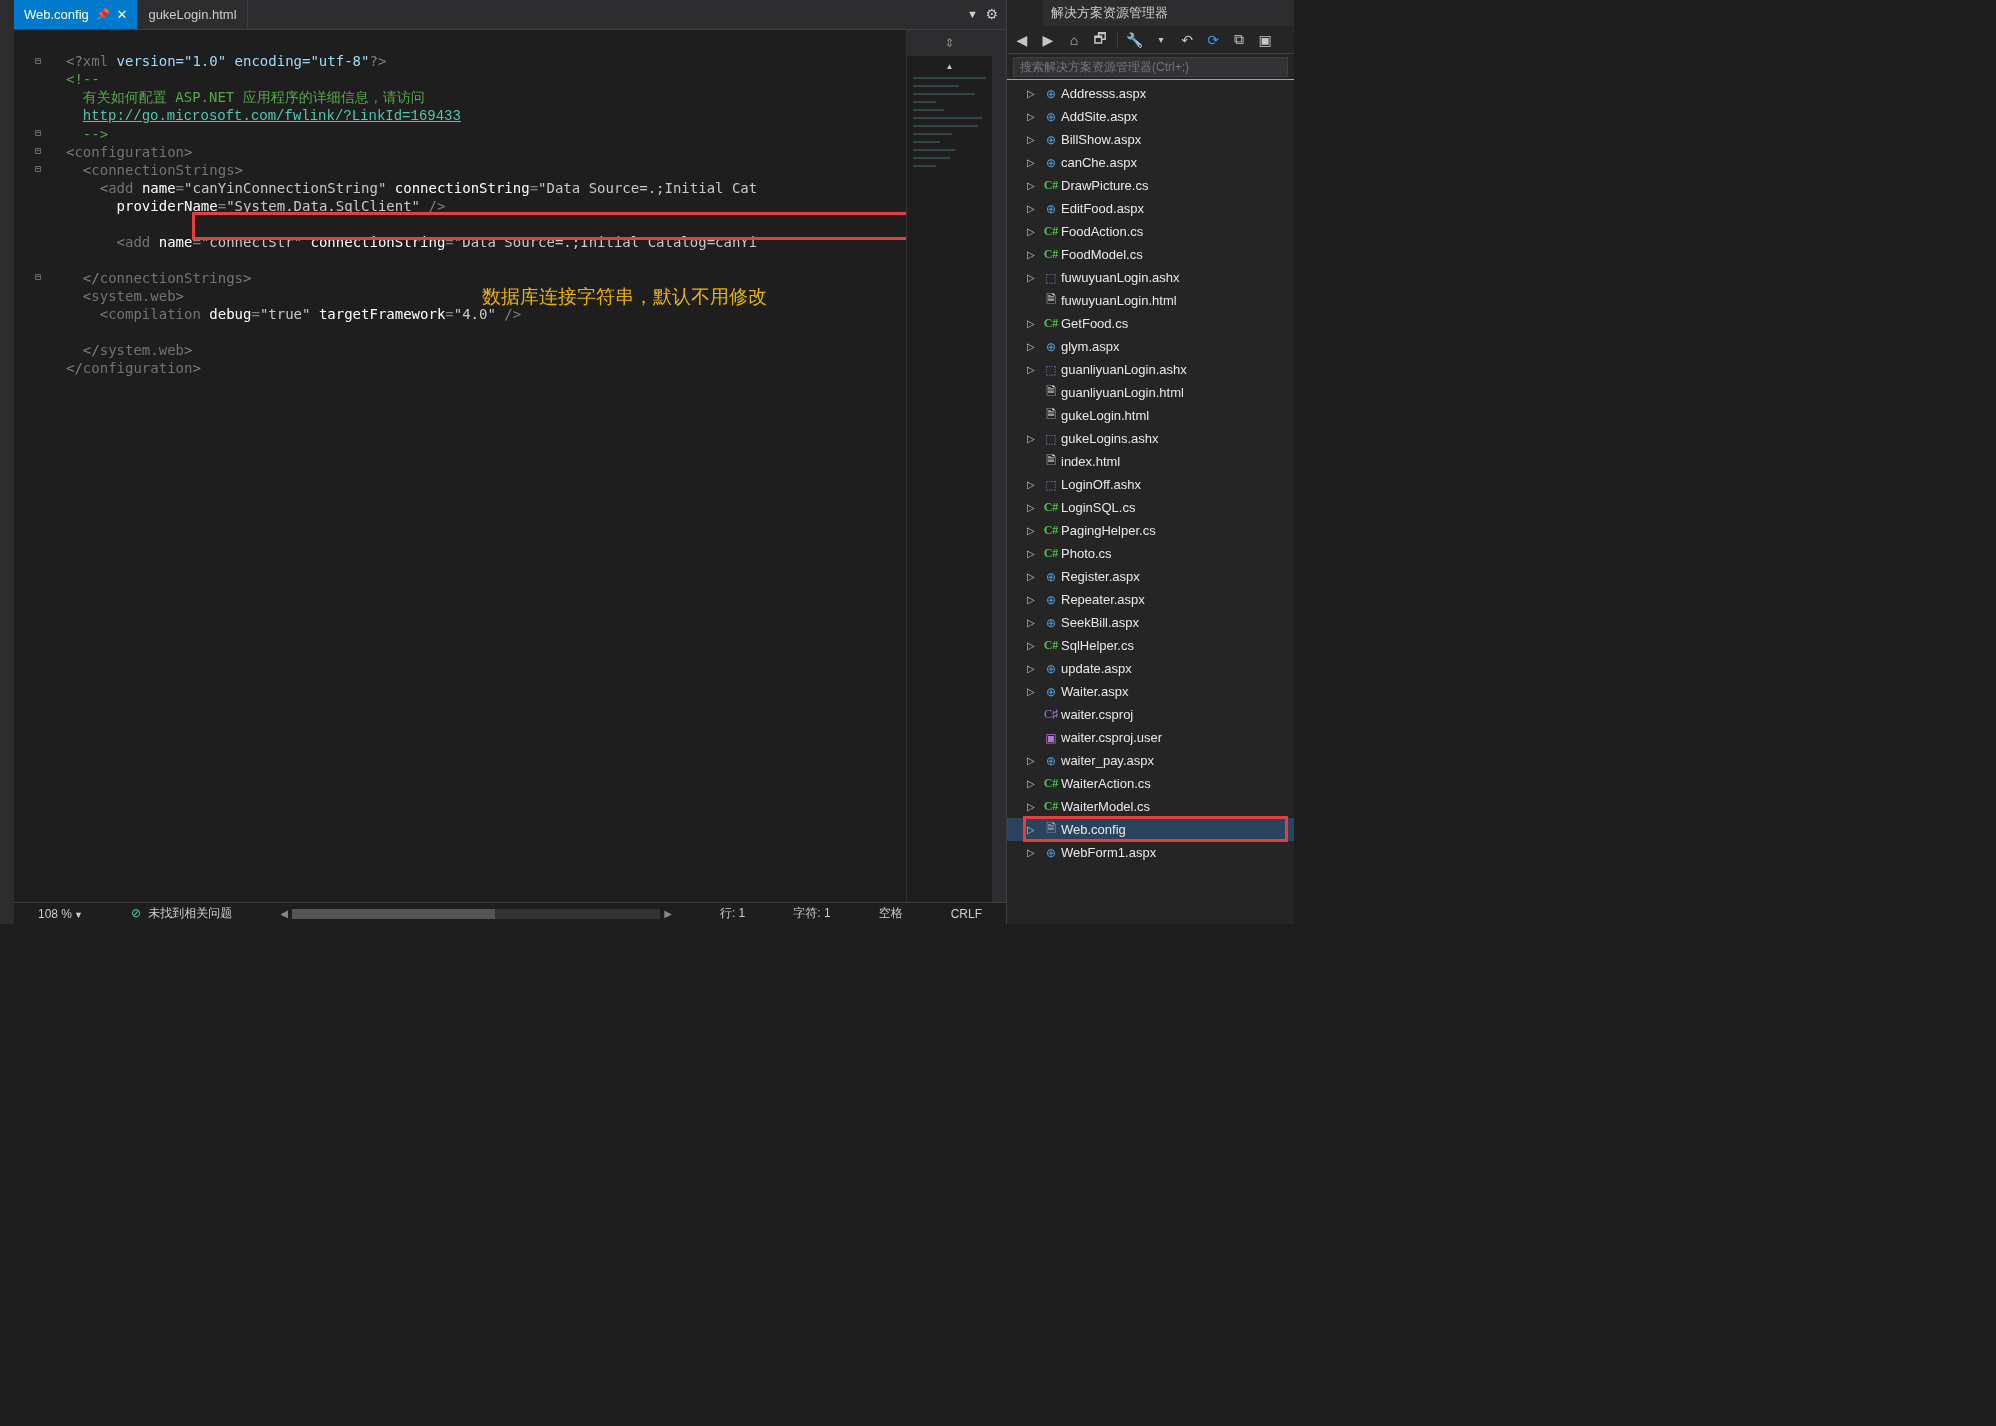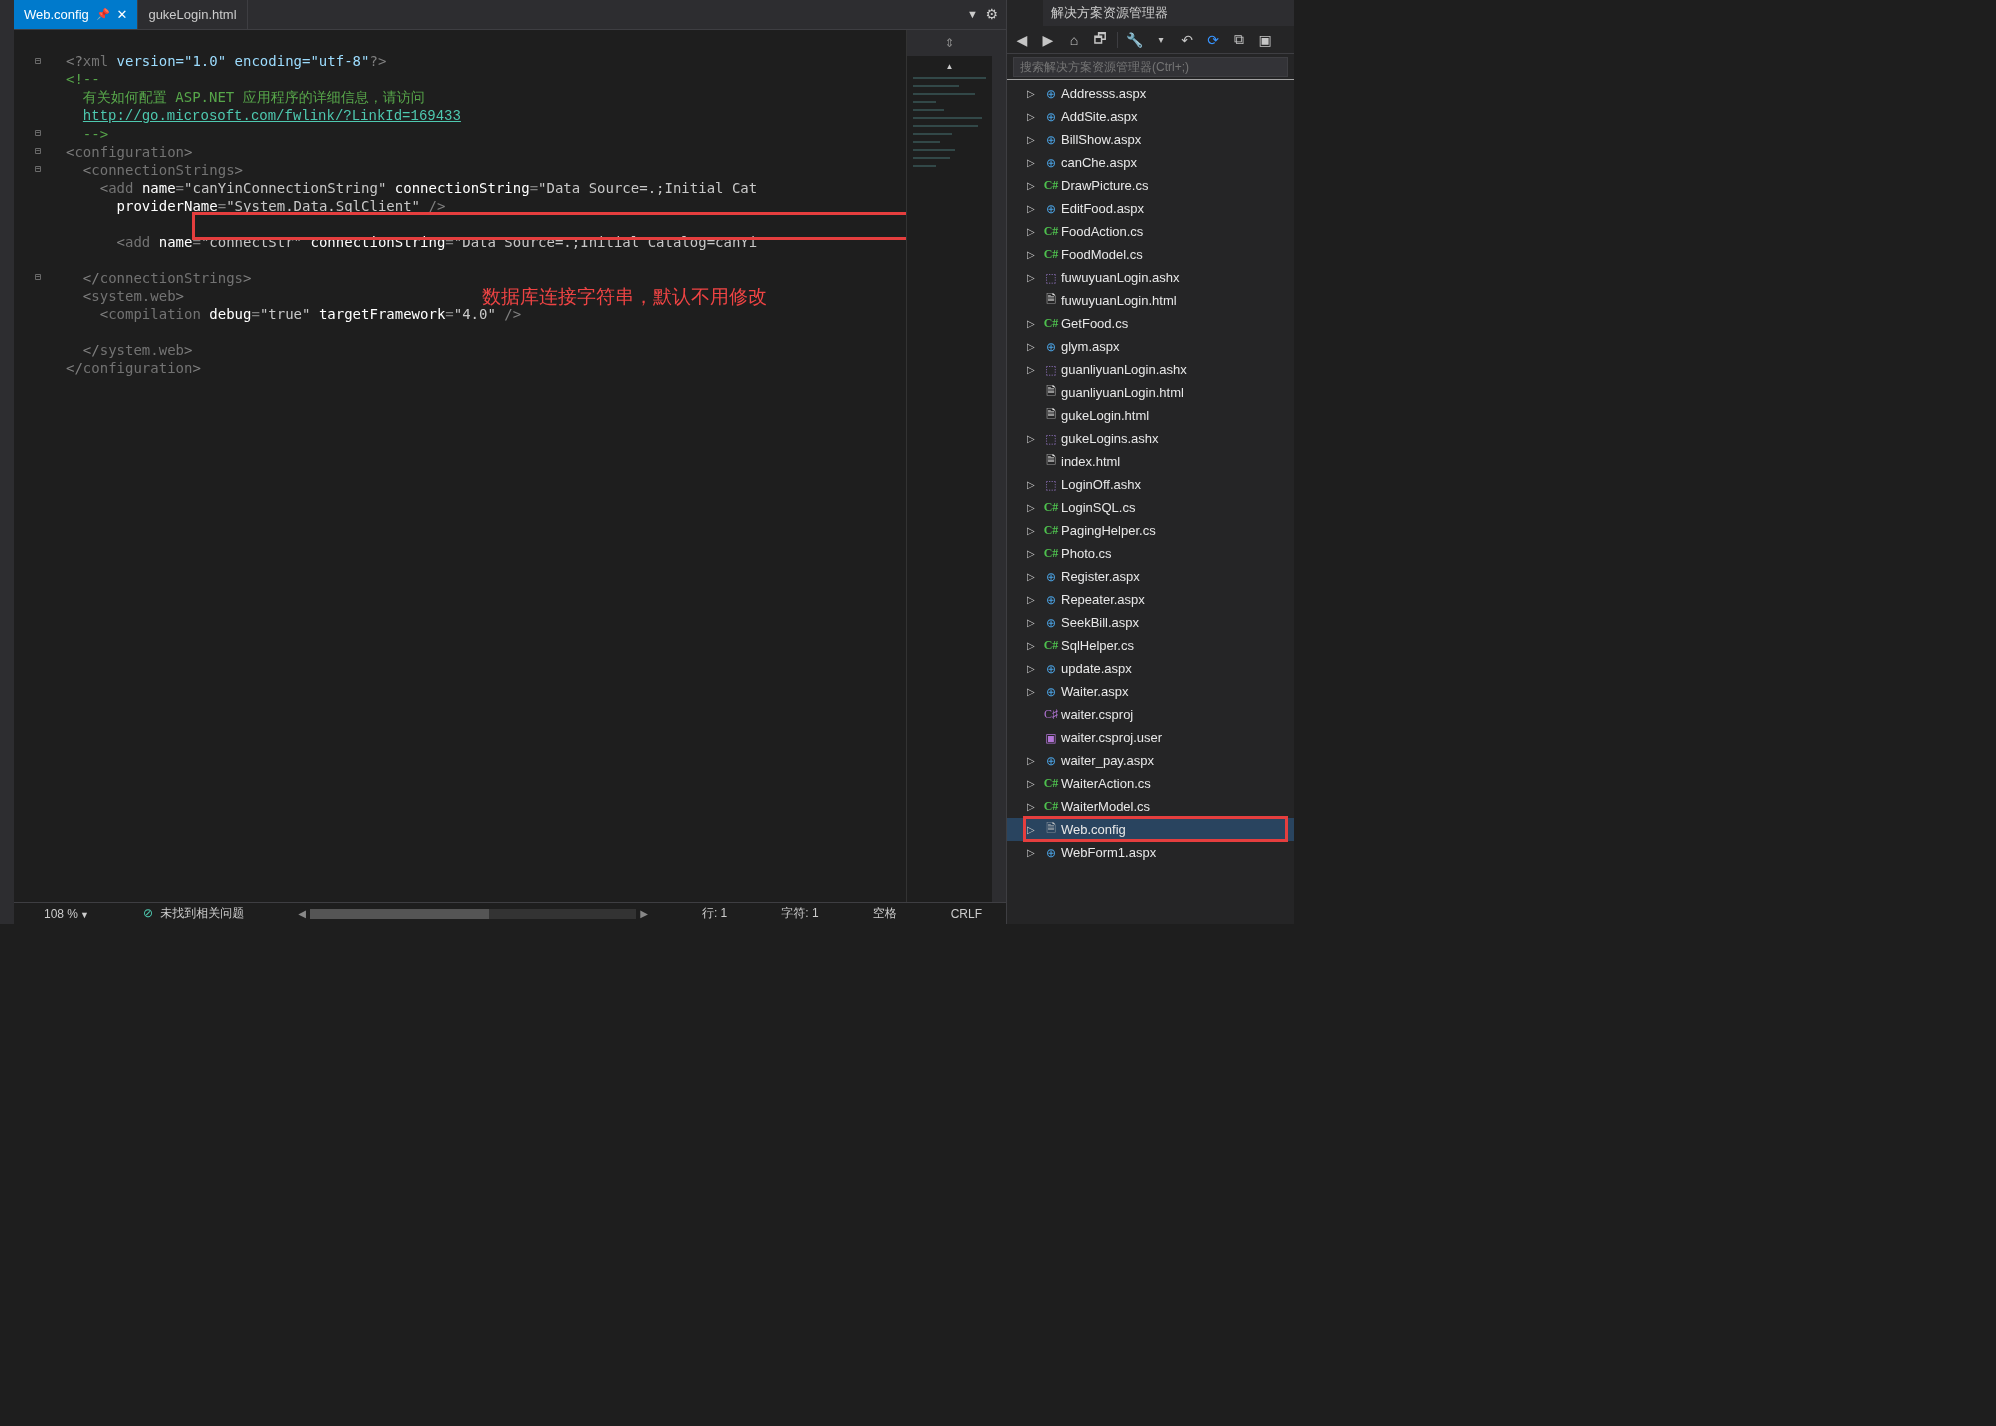--- a/index.html
+++ b/index.html
@@ -47,34 +47,34 @@
   .c-comment{ color: #57a64a; }
   .c-link   { color: #4ec9b0; text-decoration: underline; font-family: Liberation Mono, monospace; }
   .c-red    { color: #ffffff; }
   .anno-box {
     position: absolute; left: 130px; top: calc(18px*14 + 0px);
     width: 720px; height: 28px;
     border: 3px solid #e53e3e; pointer-events: none;
   }
   .anno-text {
     position: absolute; left: 420px; top: calc(18px*19 + 4px);
-    color: #ef4444; font-size: 19px; font-family: "Microsoft YaHei";
+    color: #eab308; font-size: 19px; font-family: "Microsoft YaHei";
     pointer-events: none;
   }
   .annotation-svg { position: absolute; inset: 0; pointer-events: none; }
   .minimap-col { width: 86px; display:flex; flex-direction:column; border-left:1px solid #333; }
   .splitter { height: 26px; background:#2d2d30; display:flex; align-items:center; justify-content:center; color:#888; font-size:12px; }
   .minimap { flex:1; background:#1e1e1e; padding:6px 4px; }
   .minimap .mini-line { height:2px; margin:6px 2px; background:#3a5a5a; opacity:.7; }
   .minimap-scrollbar { width:14px; background:#2d2d30; }
   .statusbar {
     height: 22px; background:#1e1e1e; border-top:1px solid #3e3e42;
     display:flex; align-items:center; font-size:12px; color:#cccccc;
   }
-  .statusbar > div { padding: 0 24px; margin-left: 6px; }
+  .statusbar > div { padding: 0 24px; }
   .statusbar .zoom .caret { font-size:9px; margin-left:2px; }
   .statusbar .ok { color:#4ec9b0; margin-right:4px; }
   .statusbar .hscroll { flex:1; display:flex; align-items:center; gap:4px; justify-content:center; }
   .statusbar .hscroll .arrow { font-size:10px; color:#888; }
   .statusbar .hscroll .track { flex:1; max-width:420px; height:10px; background:#333; position:relative; }
   .statusbar .hscroll .thumb { position:absolute; left:0; top:0; width:55%; height:100%; background:#555; }
 
   
   .sidebar {
     width: 288px; background:#252526; display:flex; flex-direction:column;

